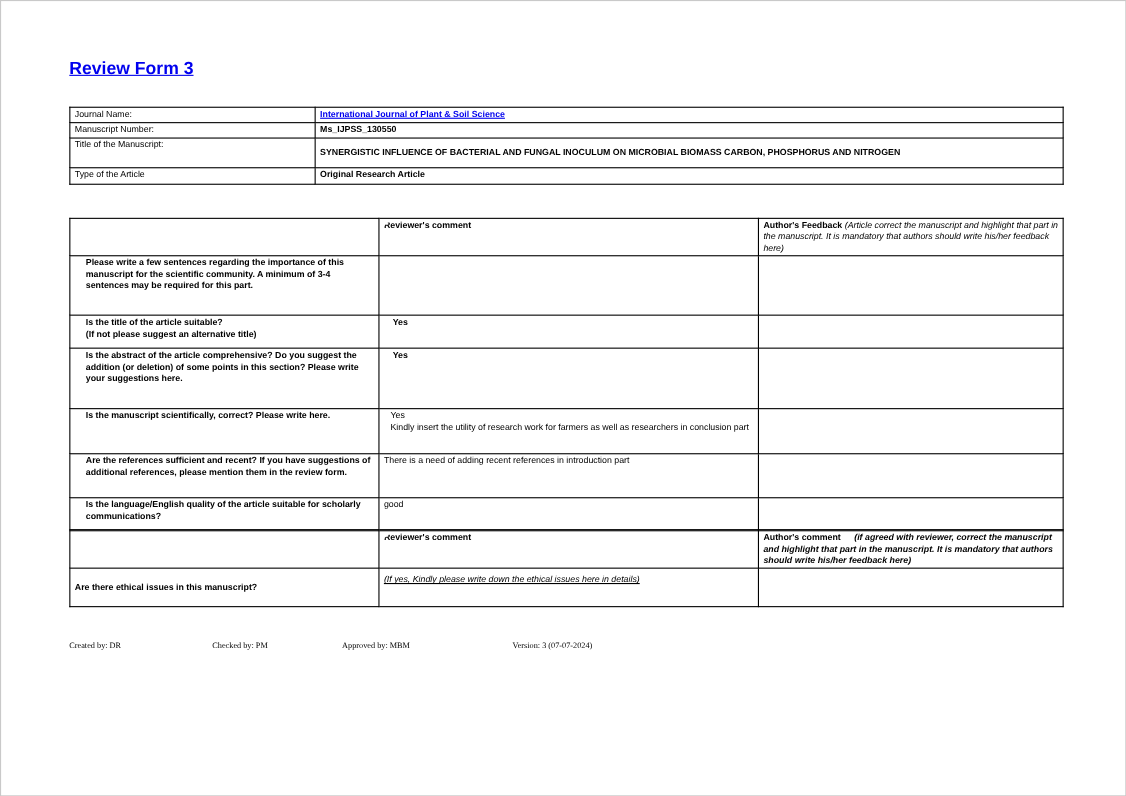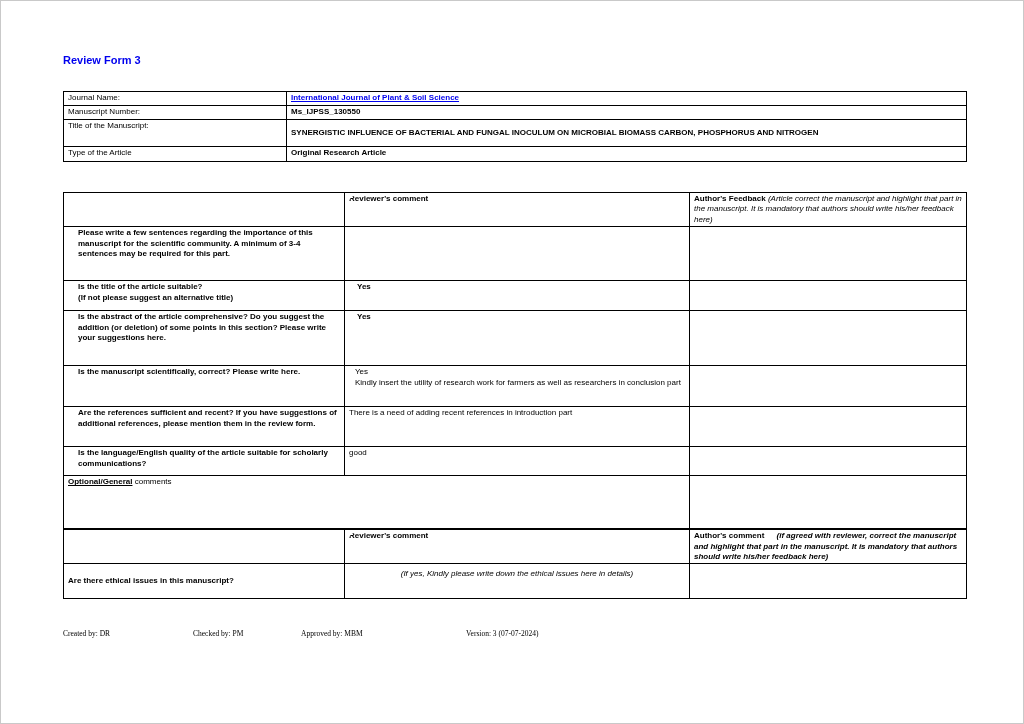--- a/index.html
+++ b/index.html
@@ -9,22 +9,22 @@
     box-sizing:border-box;
     border:1px solid #c9c9c9;
     background:#ffffff;
     padding:53px 59px 0 62px;
     font-family:"Liberation Sans", sans-serif;
     color:#000;
     overflow:hidden;
   }
   .bold{font-weight:bold;border-radius:16px;}
   .doc-title{
-    font-size:11px;font-weight:bold;color:#0000EE;
-    margin-bottom:25px;
+    font-size:16px;font-weight:bold;color:#0000EE;
+    text-decoration:underline;margin-bottom:25px;
   }
   .link{color:#0000EE;text-decoration:underline;font-weight:bold;cursor:pointer;}
   table{border-collapse:collapse;table-layout:fixed;width:903px;}
   td{
     border:1px solid #000;
     padding:1px 4px;
     font-size:8px;line-height:1.3;
     vertical-align:top;overflow:hidden;
     word-wrap:break-word;
   }
@@ -36,34 +36,34 @@
   .hl{background:#FFFF00;padding:1px 2px;}
   .part2-heading{margin-left:30px;margin-top:30px;}
   .part2-heading .hl{text-decoration:underline;}
   .question{font-weight:bold;padding-left:14px;white-space:pre-line;}
   .rev{white-space:pre-line;}
   .yes{font-weight:bold;padding-left:12px;}
   .note1{font-style:italic;font-weight:normal;}
   .note2{font-style:italic;font-weight:bold;margin-left:10px;}
   .opt-bold{font-weight:bold;text-decoration:underline;}
   .q2{font-weight:bold;vertical-align:middle;padding-left:4px;}
-  .ethics-note{font-style:italic;padding-top:5px;text-align:center;}
+  .ethics-note{font-style:italic;text-decoration:underline;padding-top:5px;}
   
   .hr0{height:30px;} .r1{height:54px;} .r2{height:30px;} .r3{height:55px;}
   .r4{height:41px;} .r5{height:40px;} .r6{height:29px;} .r7{height:53px;}
   
   .ir1{height:14px;} .ir2{height:14px;} .ir3{height:27px;} .ir4{height:15px;}
   
   .p2h{height:32px;} .p2r{height:35px;}
   .footer{
     position:relative;height:12px;margin-top:30px;
     font-family:"Liberation Serif", serif;font-size:7.5px;
   }
   .footer span{position:absolute;top:0;white-space:nowrap;}
-  .f-created{left:0;} .f-checked{left:130px;} .f-approved{left:238px;} .f-version{left:403px;}
+  .f-created{left:0;} .f-checked{left:130px;} .f-approved{left:248px;} .f-version{left:403px;}
 </style>
 </head>
 <body>
 
 <div class="page">
 
   <div class="doc-title">Review Form 3</div>
 
   <table class="info-table">
     <colgroup>
@@ -128,24 +128,20 @@
     <tr class="r5">
       <td class="question">Are the references sufficient and recent? If you have suggestions of additional references, please mention them in the review form.</td>
       <td class="rev">There is a need of adding recent references in introduction part</td>
       <td></td>
     </tr>
     <tr class="r6">
       <td class="question">Is the language/English quality of the article suitable for scholarly communications?</td>
       <td class="rev">good</td>
       <td></td>
     </tr>
-    <tr class="r7">
-      <td colspan="2"><span class="opt-bold">Optional/General</span><span> comments</span></td>
-      <td></td>
-    </tr>
   </tbody>
     </table>
 
 
   <table>
     <colgroup>
         <col style="width:281px">
         <col style="width:345px">
         <col style="width:277px">
       </colgroup>

